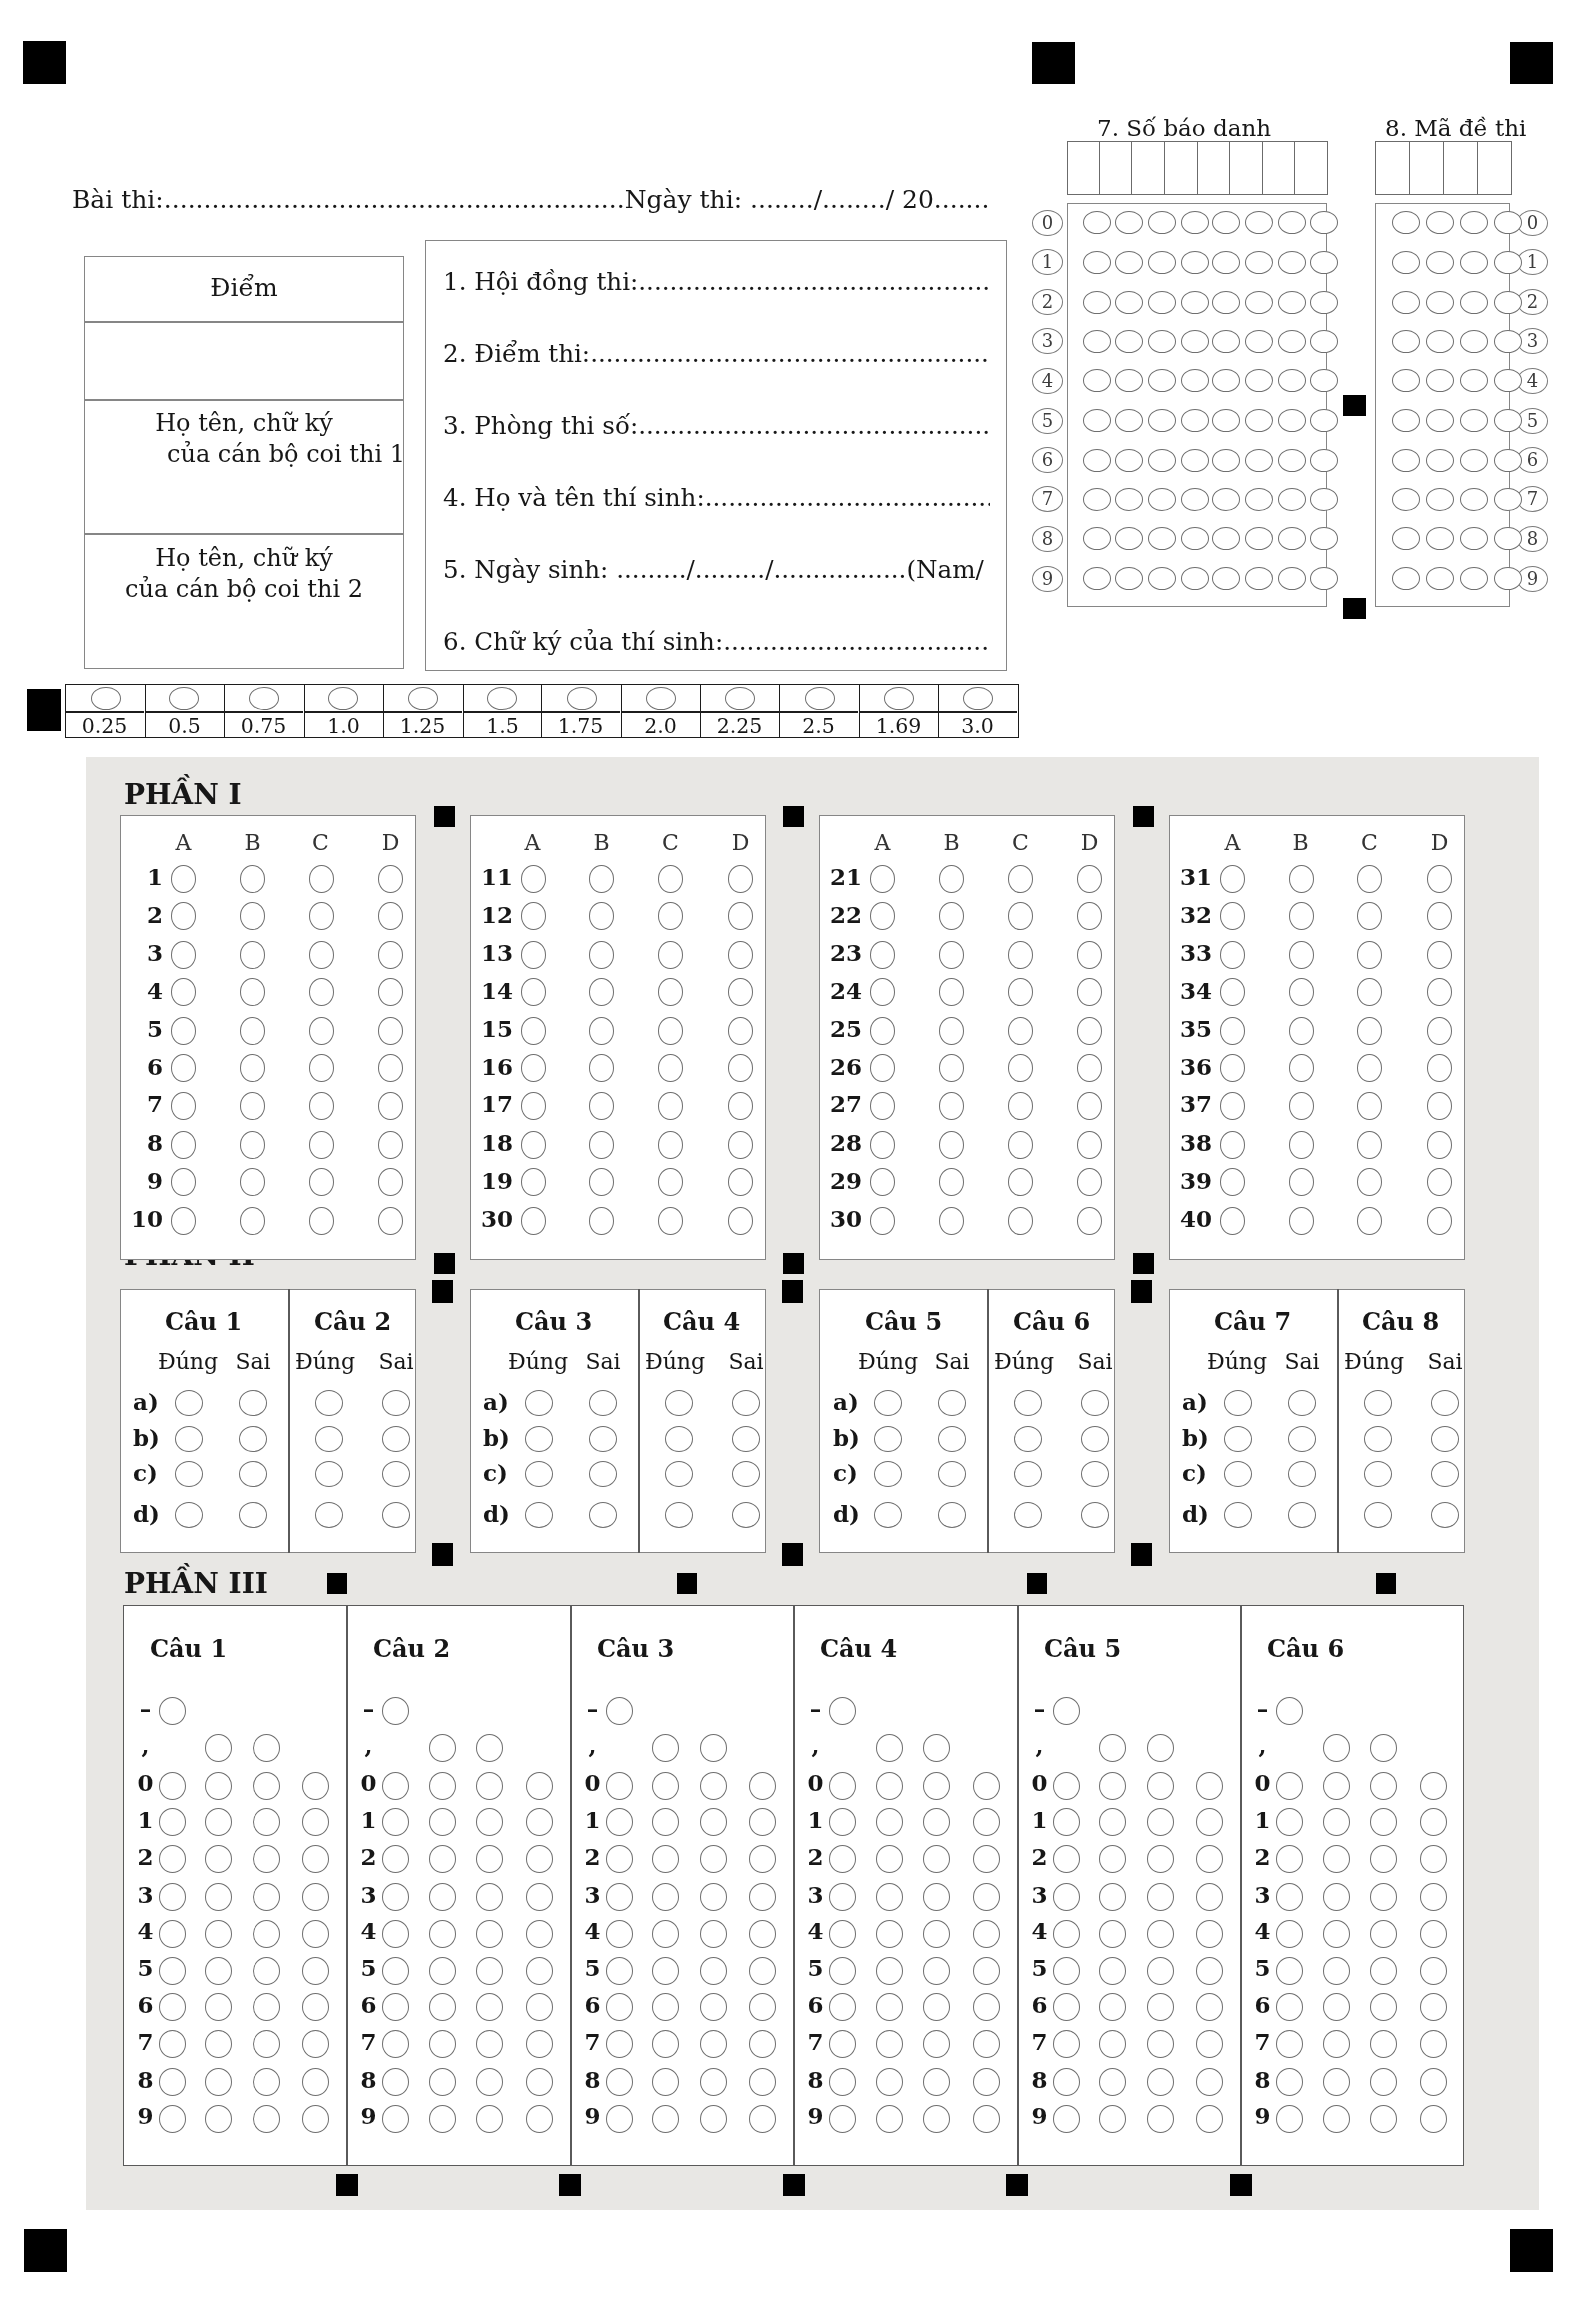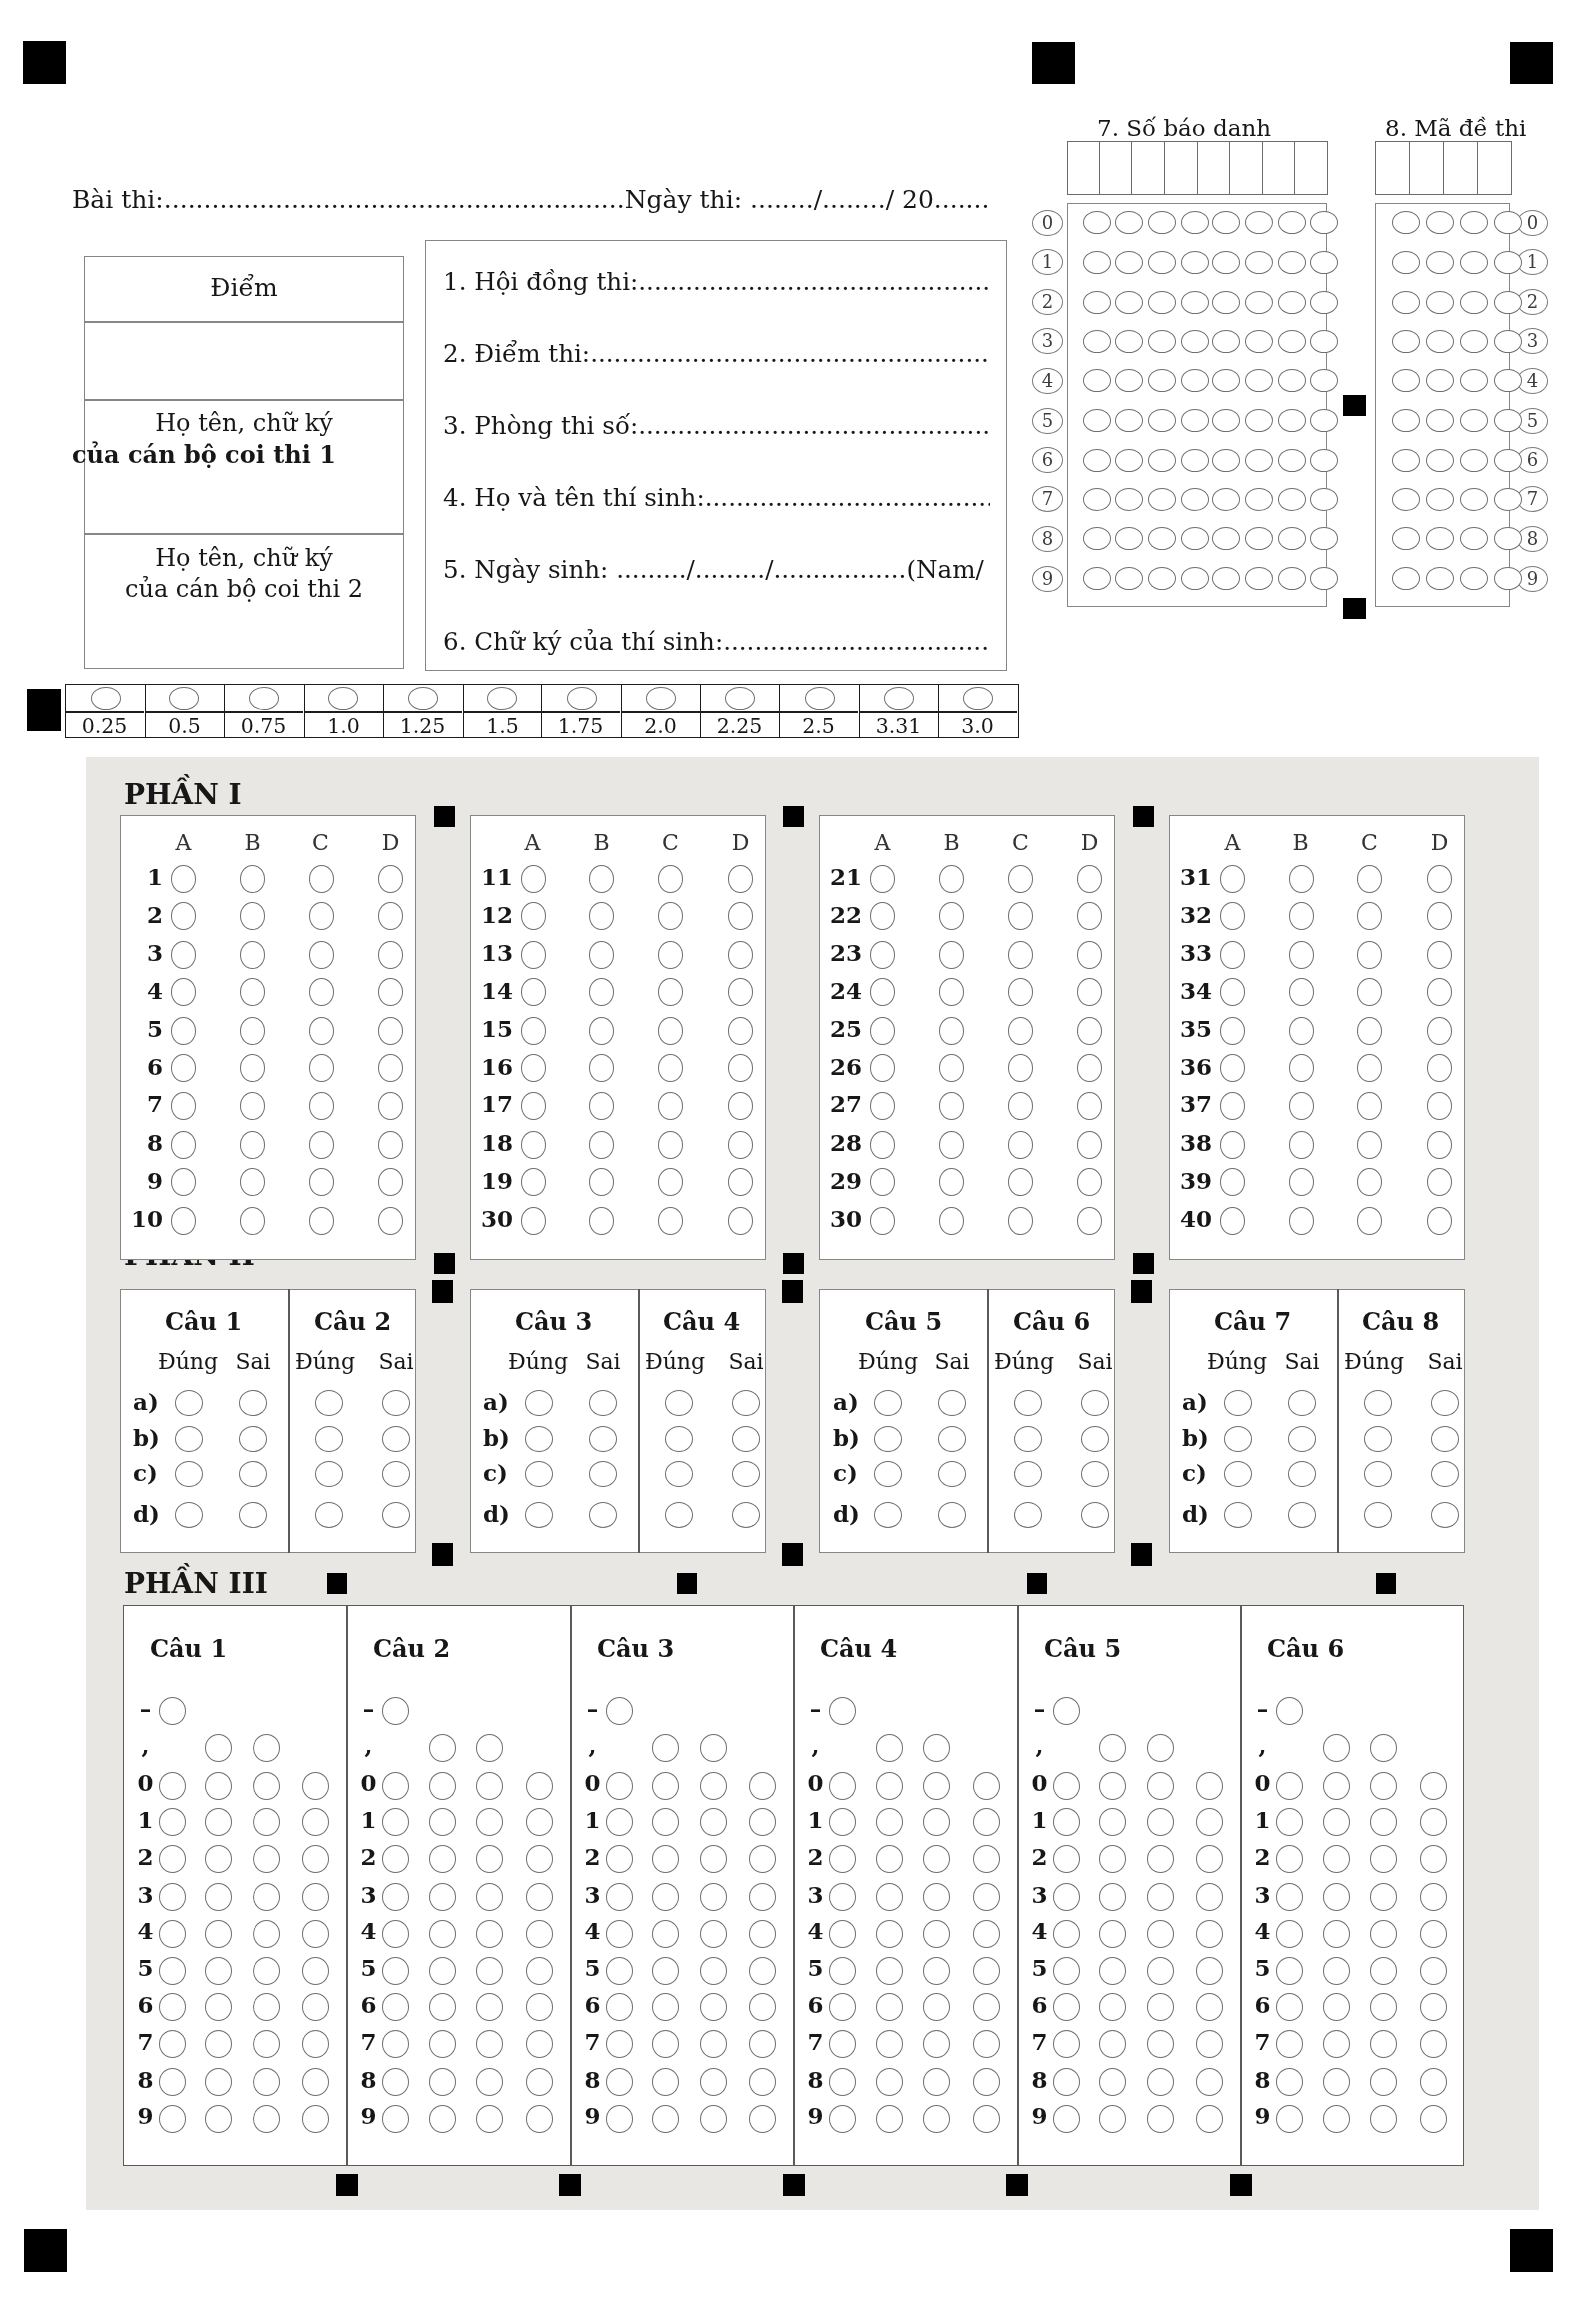--- a/index.html
+++ b/index.html
@@ -39,21 +39,21 @@
   <div class="lbl" style="left:1097px;top:115px;width:213px;font-size:23px;">7. Số báo danh</div>
 
   <div class="lbl" style="left:1385px;top:115px;width:180px;font-size:23px;">8. Mã đề thi</div>
 
   <div class="box" style="left:84px;top:256px;width:320px;height:413px;"></div>
   <div class="abs" style="left:84px;top:321px;width:320px;height:1.6px;background:#868686;"></div>
   <div class="abs" style="left:84px;top:399px;width:320px;height:1.6px;background:#868686;"></div>
   <div class="abs" style="left:84px;top:533px;width:320px;height:1.6px;background:#868686;"></div>
   <div class="lbl" style="left:84px;top:273px;width:320px;text-align:center;font-size:25px;">Điểm</div>
   <div class="lbl" style="left:84px;top:409px;width:320px;text-align:center;font-size:24px;">Họ tên, chữ ký</div>
-  <div class="lbl" style="left:72px;top:440px;width:320px;text-align:left;font-size:24px;font-weight:bold;">của cán bộ coi thi 1</div>
+  <div class="lbl" style="left:85px;top:440px;width:320px;text-align:right;font-size:24px;">của cán bộ coi thi 1</div>
   <div class="lbl" style="left:84px;top:544px;width:320px;text-align:center;font-size:24px;">Họ tên, chữ ký</div>
   <div class="lbl" style="left:84px;top:575px;width:320px;text-align:center;font-size:24px;">của cán bộ coi thi 2</div>
 
   <div class="box" style="left:425px;top:240px;width:582px;height:431px;"></div>
   <div class="lbl" style="left:443px;top:267px;width:547px;font-size:24.6px;">1. Hội đồng thi:.....................................................</div>
   <div class="lbl" style="left:443px;top:339px;width:547px;font-size:24.6px;">2. Điểm thi:...........................................................</div>
   <div class="lbl" style="left:443px;top:411px;width:547px;font-size:24.6px;">3. Phòng thi số:.....................................................</div>
   <div class="lbl" style="left:443px;top:483px;width:547px;font-size:24.6px;">4. Họ và tên thí sinh:.............................................</div>
   <div class="lbl" style="left:443px;top:555px;width:547px;font-size:24.6px;">5. Ngày sinh: ........./........./.................(Nam/ Nữ).</div>
   <div class="lbl" style="left:443px;top:627px;width:547px;font-size:24.6px;">6. Chữ ký của thí sinh:...........................................</div>
@@ -283,21 +283,21 @@
     <div class="scell" style="left: 700px; top: 684px; width: 81px; height: 54px;"></div>
     <div class="bubble" style="left: 725px; top: 687px; width: 29.5px; height: 23px;"></div>
     <div class="lbl" style="left: 700px; top: 714px; width: 79px; text-align: center; font-size: 20.5px;">2.25</div>
     <div class="abs" style="left: 700px; top: 711px; width: 79px; height: 1.6px; background: rgb(28, 28, 28);"></div>
     <div class="scell" style="left: 779px; top: 684px; width: 81px; height: 54px;"></div>
     <div class="bubble" style="left: 805px; top: 687px; width: 29.5px; height: 23px;"></div>
     <div class="lbl" style="left: 779px; top: 714px; width: 79px; text-align: center; font-size: 20.5px;">2.5</div>
     <div class="abs" style="left: 779px; top: 711px; width: 79px; height: 1.6px; background: rgb(28, 28, 28);"></div>
     <div class="scell" style="left: 859px; top: 684px; width: 81px; height: 54px;"></div>
     <div class="bubble" style="left: 884px; top: 687px; width: 29.5px; height: 23px;"></div>
-    <div class="lbl" style="left: 859px; top: 714px; width: 79px; text-align: center; font-size: 20.5px;">3.31</div>
+    <div class="lbl" style="left: 859px; top: 714px; width: 79px; text-align: center; font-size: 20.5px;">1.69</div>
     <div class="abs" style="left: 859px; top: 711px; width: 79px; height: 1.6px; background: rgb(28, 28, 28);"></div>
     <div class="scell" style="left: 938px; top: 684px; width: 81px; height: 54px;"></div>
     <div class="bubble" style="left: 963px; top: 687px; width: 29.5px; height: 23px;"></div>
     <div class="lbl" style="left: 938px; top: 714px; width: 79px; text-align: center; font-size: 20.5px;">3.0</div>
     <div class="abs" style="left: 938px; top: 711px; width: 79px; height: 1.6px; background: rgb(28, 28, 28);"></div>
     <div class="box" style="left: 120px; top: 815px; width: 296px; height: 445px;"></div>
     <div class="choice" style="left: 163px; top: 830px; width: 41px;">A</div>
     <div class="choice" style="left: 232px; top: 830px; width: 41px;">B</div>
     <div class="choice" style="left: 300px; top: 830px; width: 41px;">C</div>
     <div class="choice" style="left: 370px; top: 830px; width: 41px;">D</div>

